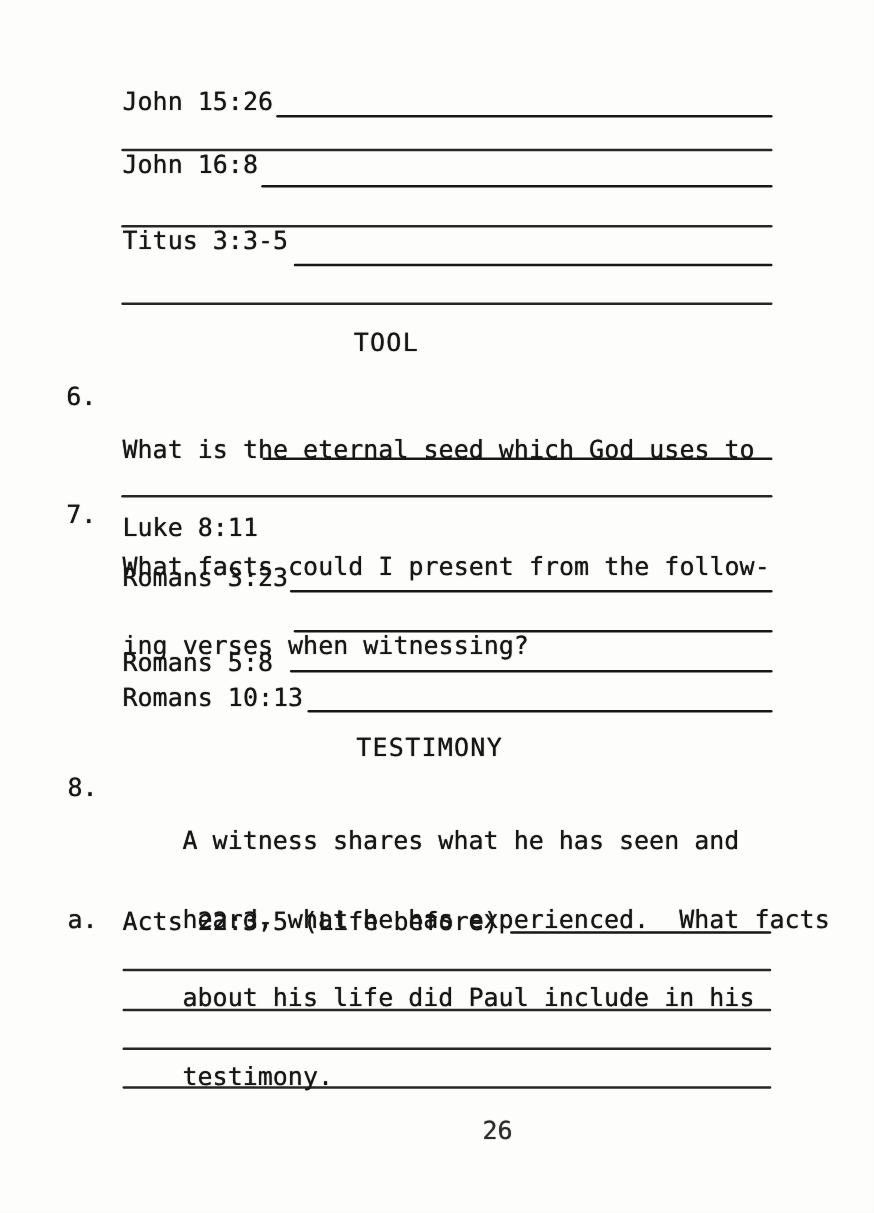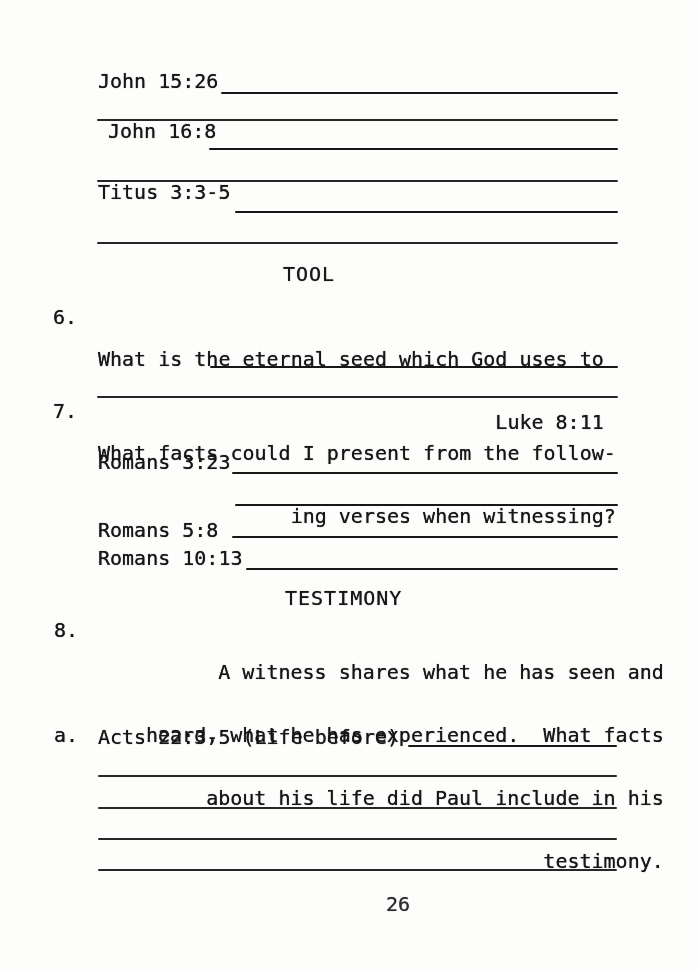--- a/index.html
+++ b/index.html
@@ -15,21 +15,20 @@
     overflow: hidden;
     color: #161616;
   }
   .txt {
     position: absolute;
     font-size: 20px;
     line-height: 21px;
     white-space: pre;
     color: #161616;
     text-shadow: 0 0 0.8px rgba(10,10,10,0.85);
-    text-align: right;
   }
   .para .line { display: block; }
   .heading { letter-spacing: 1px; }
   .rule {
     position: absolute;
     height: 2px;
     background: #171717;
     border-radius: 1px;
   }
   .rule.faint { opacity: 0.93; }
@@ -38,21 +37,21 @@
 </head>
 <body>
 
 <div class="page">
 
   <span class="txt" style="left:98px; top:71px;">John 15:26</span>
   <div class="rule" style="left:221px; top:92px; width:397px;"></div>
 
   <div class="rule faint" style="left:97px; top:119px; width:521px;"></div>
 
-  <span class="txt" style="left:108px; top:121px;">John 16:8</span>
+  <span class="txt" style="left:98px; top:121px;">John 16:8</span>
   <div class="rule" style="left:209px; top:148px; width:409px;"></div>
 
   <div class="rule faint" style="left:97px; top:180px; width:521px;"></div>
 
   <span class="txt" style="left:98px; top:182px;">Titus 3:3-5</span>
   <div class="rule" style="left:235px; top:211px; width:383px;"></div>
 
   <div class="rule faint" style="left:97px; top:242px; width:521px;"></div>
 
   <span class="txt heading" style="left:283px; top:264px;">TOOL</span>

